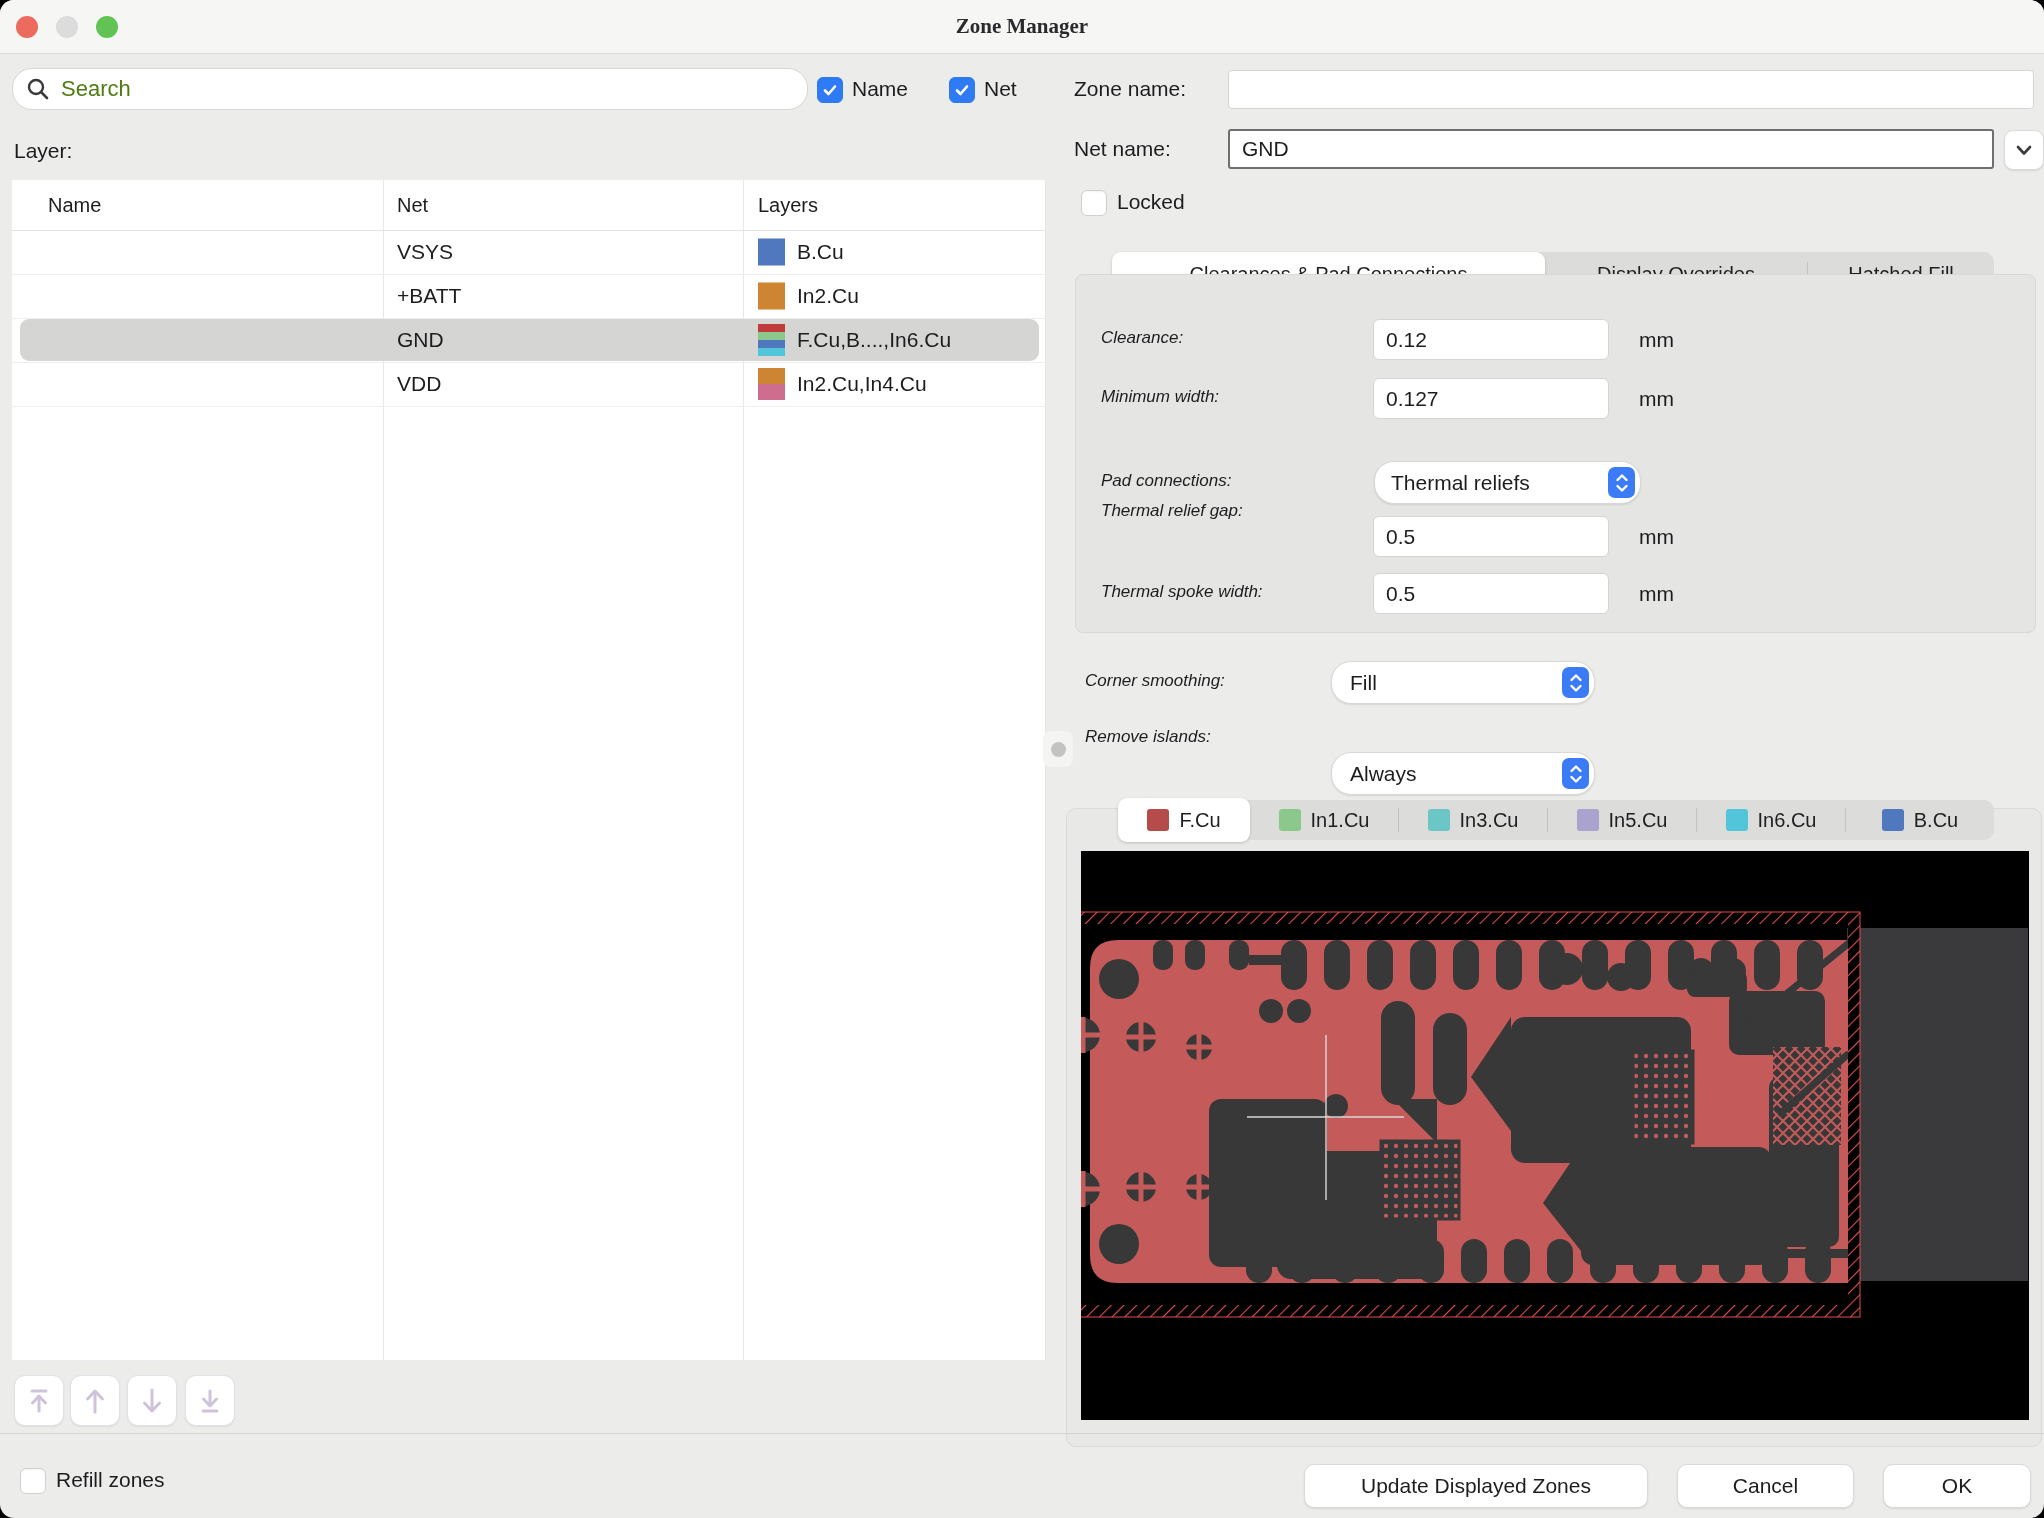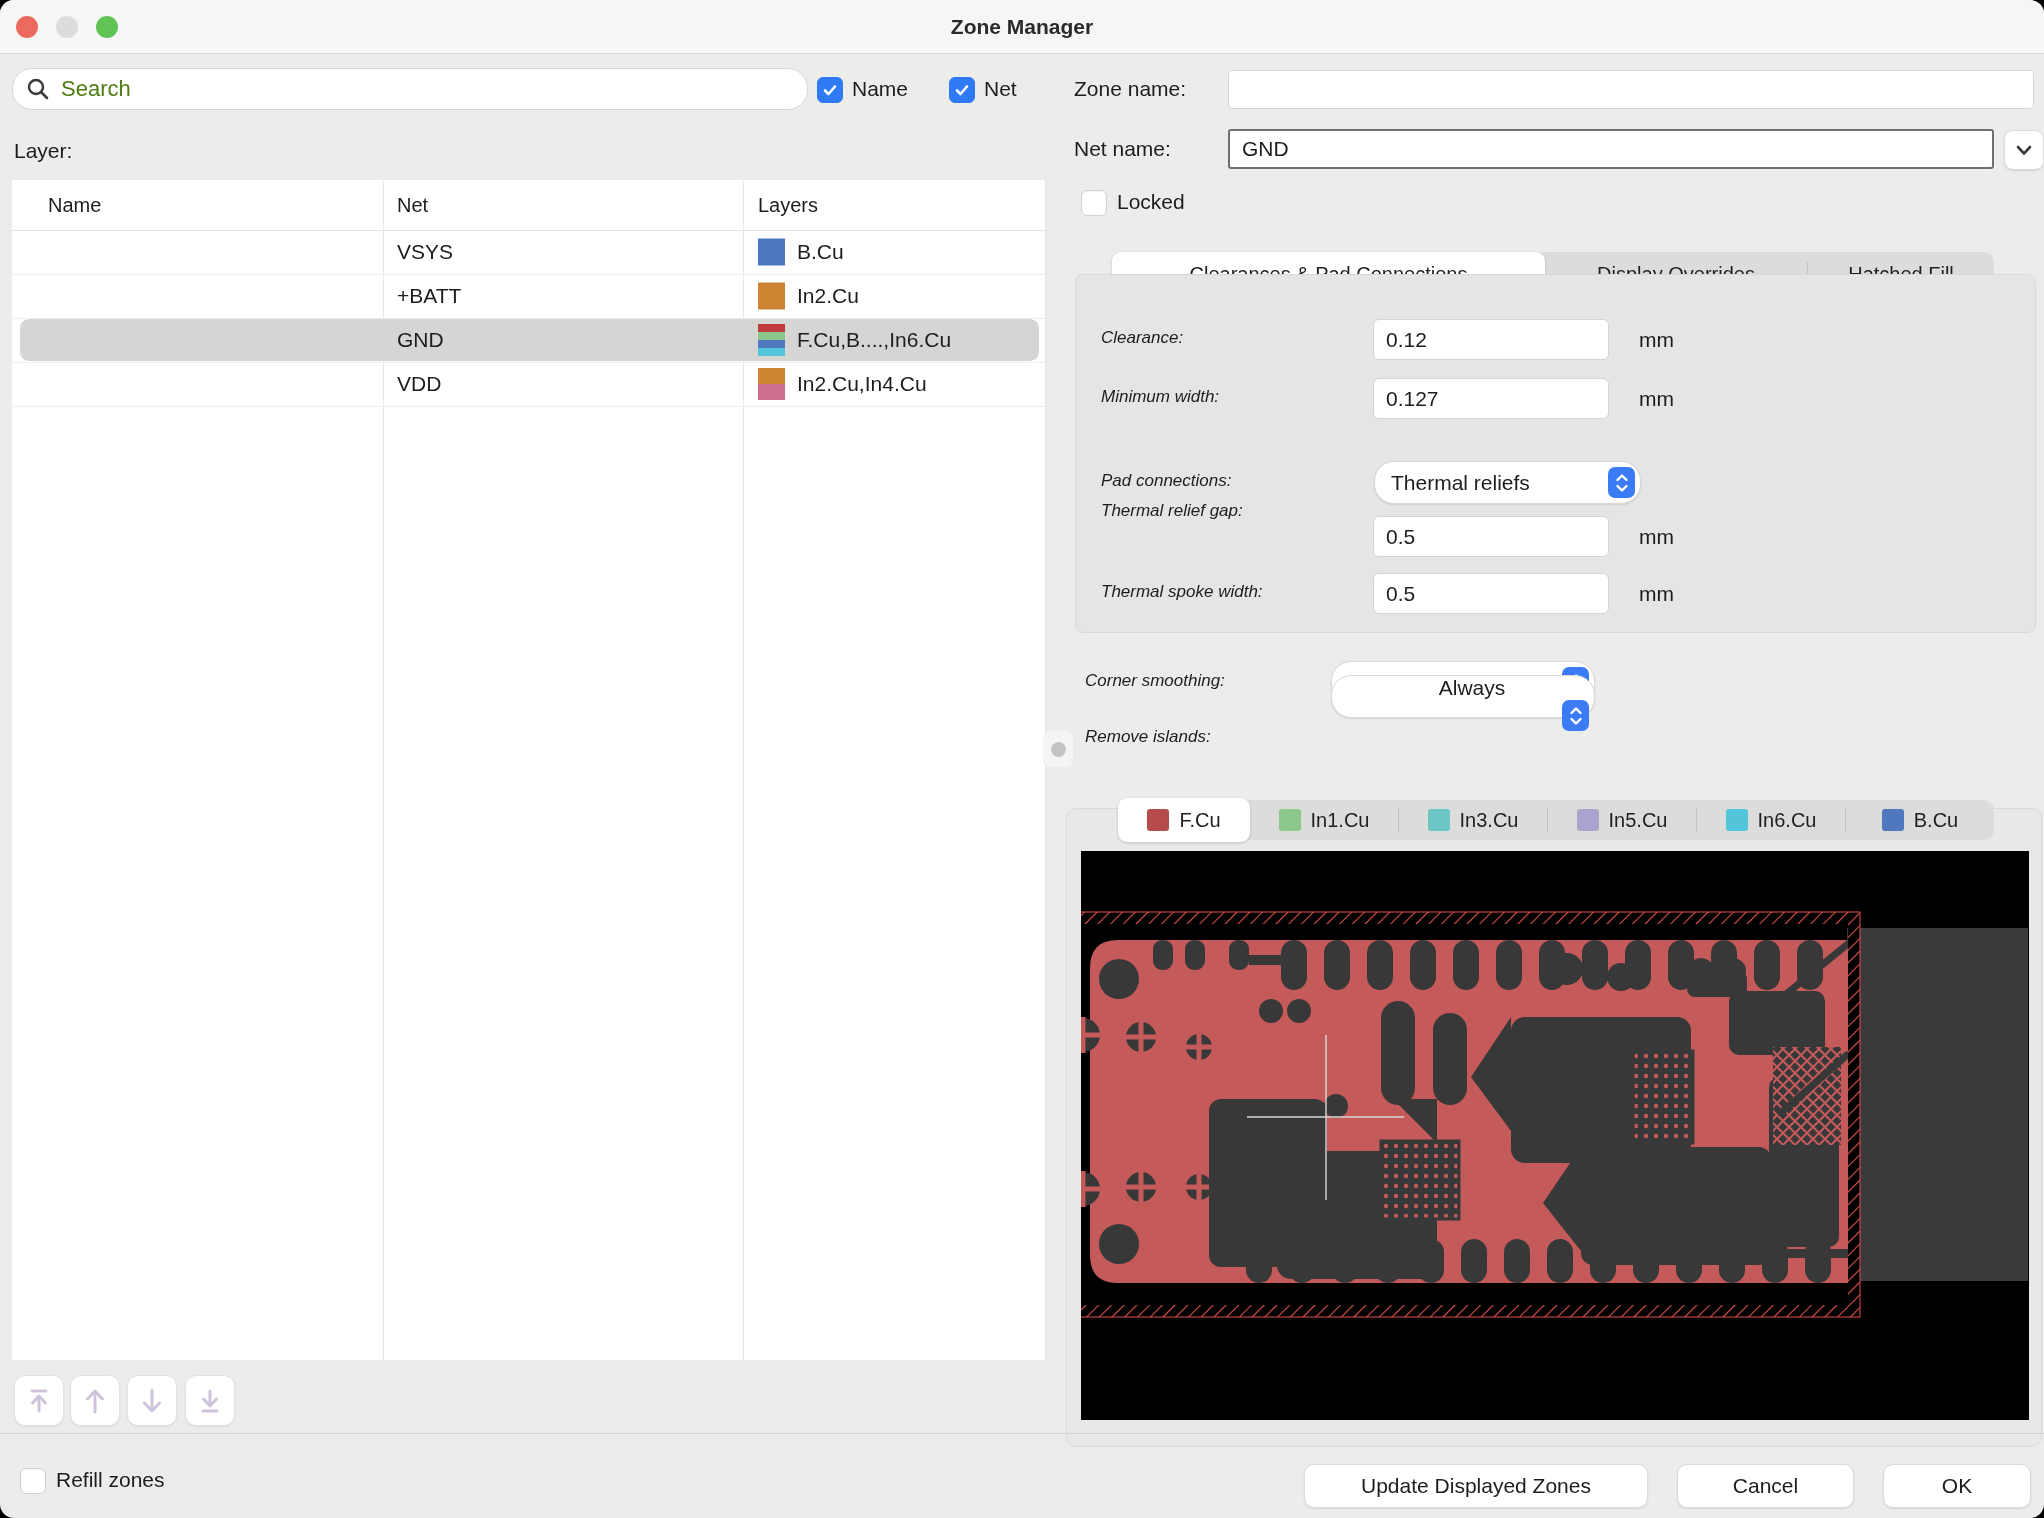--- a/index.html
+++ b/index.html
@@ -7,21 +7,21 @@
        font-family:"Liberation Sans",sans-serif;color:#1d1d1f;
        border-radius:14px;overflow:hidden;}
   .abs{position:absolute;}
   
   .titlebar{left:0;top:0;width:2044px;height:53px;background:#f6f6f5;border-bottom:1px solid #d8d8d7;}
   .tl{width:22px;height:22px;border-radius:50%;top:16px;}
   .tl.red{left:16px;background:#ed6a5e;}
   .tl.gray{left:56px;background:#dcdcdc;}
   .tl.green{left:96px;background:#61c354;}
   .wtitle{left:0;top:0;width:2044px;height:53px;line-height:53px;text-align:center;
-          font-size:21px;font-weight:700;color:#2a2a2c;}
+          font-size:21px;font-weight:700;color:#2a2a2c;font-family:Liberation Serif, serif;}
   
   .textfield{background:#fff;border:1px solid #d6d6d5;border-radius:4px;font-size:21px;
              padding:0 12px;display:flex;align-items:center;}
   .capsule{background:#fff;border:1px solid #d8d8d7;border-radius:20px;box-shadow:0 1px 2px rgba(0,0,0,.10);
            display:flex;align-items:center;font-size:21px;}
   .stepper{width:27px;height:31px;border-radius:7px;background:#3b7cf6;display:flex;align-items:center;
            justify-content:center;margin-left:auto;margin-right:5px;flex:0 0 auto;}
   .checkbox{width:24px;height:24px;border-radius:6px;background:#fff;border:1px solid #d0d0cf;
             box-shadow:inset 0 1px 2px rgba(0,0,0,.05);display:flex;align-items:center;justify-content:center;}
   .checkbox.checked{background:#2f7bf5;border-color:#2f7bf5;}
@@ -240,21 +240,21 @@
     <span>Fill</span>
     <span class="stepper">
       <svg width="18" height="22" viewBox="0 0 18 22">
           <path d="M4.5 8 L9 3.5 L13.5 8" fill="none" stroke="#fff" stroke-width="2.4" stroke-linecap="round" stroke-linejoin="round"></path>
           <path d="M4.5 14 L9 18.5 L13.5 14" fill="none" stroke="#fff" stroke-width="2.4" stroke-linecap="round" stroke-linejoin="round"></path>
         </svg>
     </span>
   </div>
 
   <div class="abs frow-label" style="left:1085px;top:727px;">Remove islands:</div>
-  <div class="abs capsule" style="left:1331px;top:675px;width:244px;height:41px;padding-left:18px;flex-direction:column;">
+  <div class="abs capsule" style="left:1331px;top:752px;width:244px;height:41px;padding-left:18px;">
     <span>Always</span>
     <span class="stepper">
       <svg width="18" height="22" viewBox="0 0 18 22">
           <path d="M4.5 8 L9 3.5 L13.5 8" fill="none" stroke="#fff" stroke-width="2.4" stroke-linecap="round" stroke-linejoin="round"></path>
           <path d="M4.5 14 L9 18.5 L13.5 14" fill="none" stroke="#fff" stroke-width="2.4" stroke-linecap="round" stroke-linejoin="round"></path>
         </svg>
     </span>
   </div>
 
   <div class="abs splitdot">

